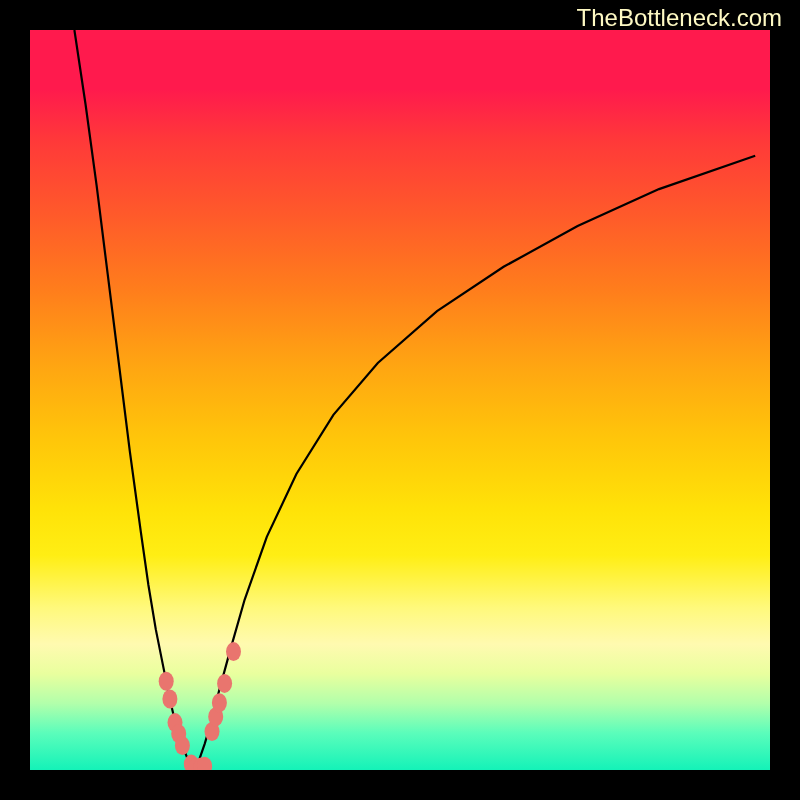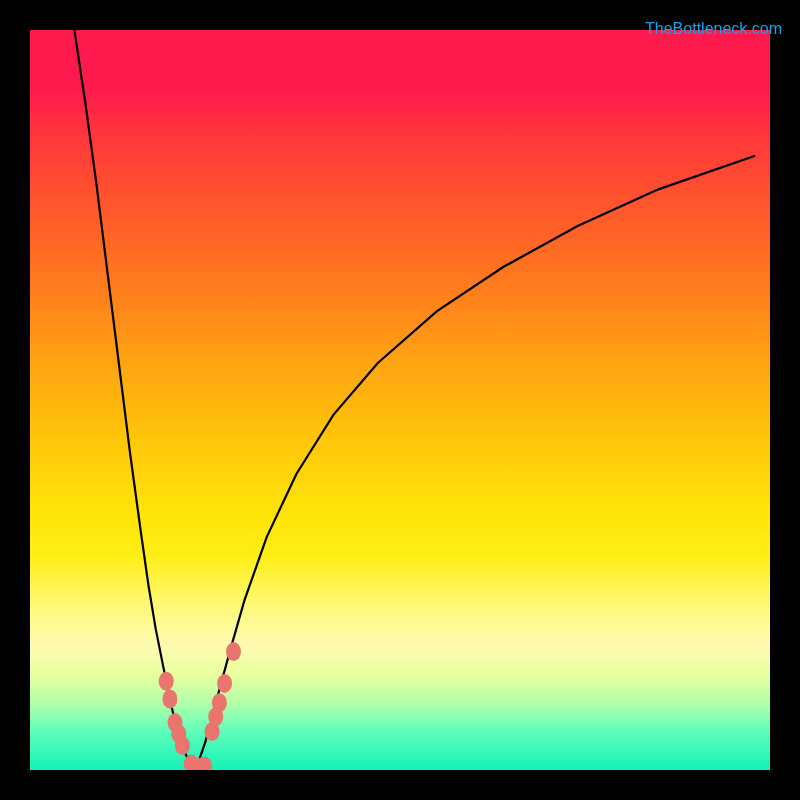--- a/index.html
+++ b/index.html
@@ -1,16 +1,16 @@
 <!DOCTYPE html>
 <html><head>
 <meta charset="utf-8">
 <style>
 html,body{margin:0;padding:0;width:800px;height:800px;background:#000;font-family:Arial,Helvetica,sans-serif}
-.attribution{position:absolute;top:20px;right:18px;color:#0ea5e9;font-size:16px;font-weight:400;z-index:10}
+.attribution{position:absolute;top:4px;right:18px;color:#fef9c3;font-size:24px;font-weight:400;z-index:10}
 .plot{position:absolute;left:30px;top:30px;width:740px;height:740px}
 .gradient-bg{position:absolute;inset:0;background:linear-gradient(to bottom,
   #ff1a4d 0%,
   #ff1a4d 8%,
   #ff3939 15%,
   #ff5a2a 25%,
   #ff7d1c 35%,
   #ffa412 45%,
   #ffc50a 55%,
   #ffe308 65%,

